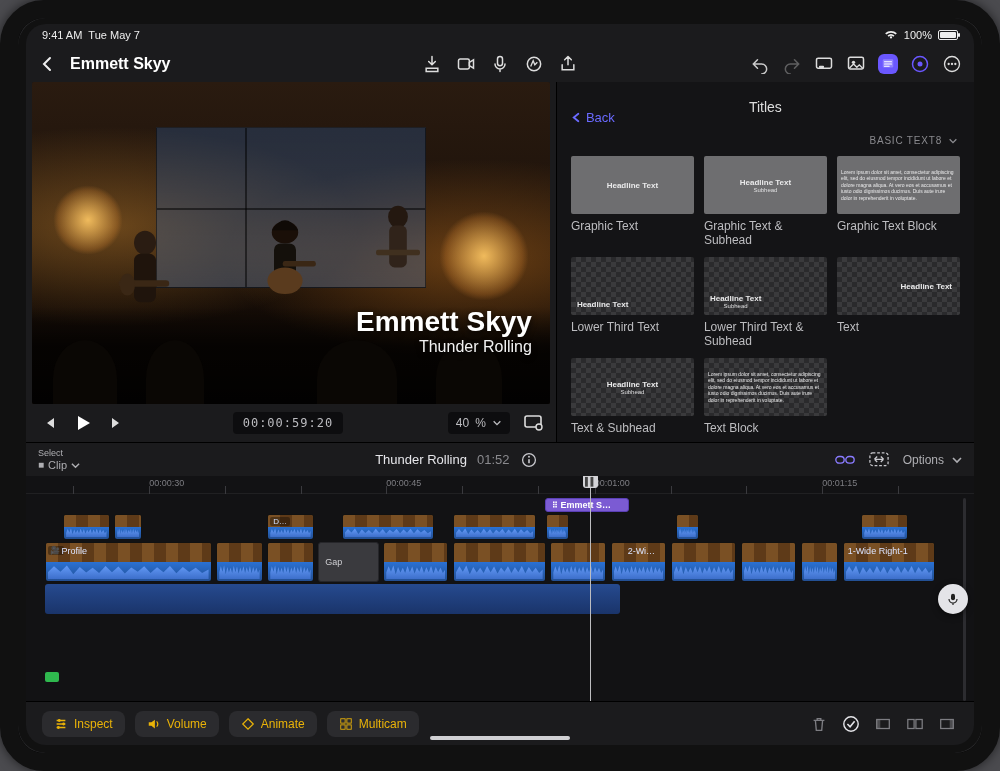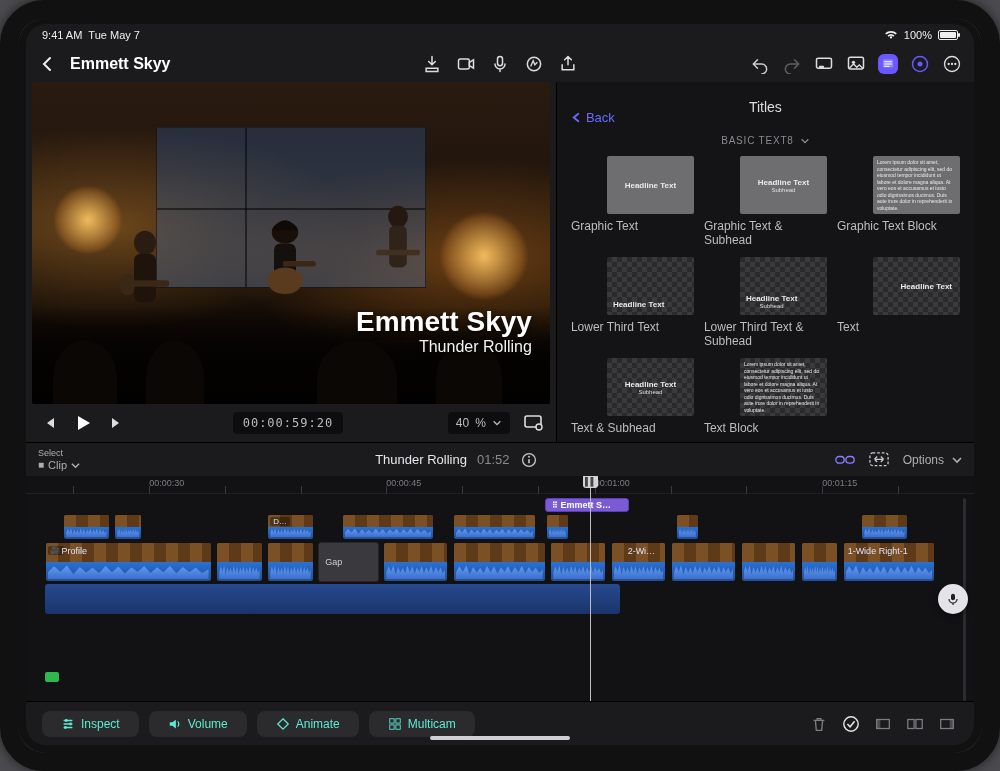--- a/index.html
+++ b/index.html
@@ -72,26 +72,26 @@
   .vc-btn { width:22px; height:22px; display:flex; align-items:center; justify-content:center; color:#ddd; }
   .vc-btn.play { color:#fff; }
   .vc-spacer { flex:1; }
   .timecode { background:#0d0d0f; padding:4px 10px; border-radius:4px; letter-spacing:1px; font-family: ui-monospace, monospace; }
   .zoom-box { display:flex; align-items:center; gap:6px; background:#0d0d0f; padding:2px 8px; border-radius:4px; height:22px; }
 
   
   .browser-header { display:flex; align-items:center; padding: 6px 14px; gap:8px; }
   .back-link { color:#6a6aff; display:flex; align-items:center; gap:4px; font-size:13px; cursor:pointer;margin-top:22px; }
   .browser-title { flex:1; text-align:center; font-size:14px; color:#ddd; }
-  .section-row { display:flex; align-items:center; justify-content:center; padding: 4px 16px; font-size:10px; letter-spacing:.8px; color:#8a8a8e; }
+  .section-row { display:flex; align-items:center; justify-content:flex-end; padding: 4px 16px; font-size:10px; letter-spacing:.8px; color:#8a8a8e; }
   .section-row .count { display:flex; gap:6px; align-items:center; }
   .titles-grid { padding: 6px 14px; overflow:auto; }
   .trow { display:flex; gap:10px; margin-bottom:10px; }
   .tile { flex:1; display:flex; flex-direction:column; }
-  .thumb { height:58px; border-radius:2px; position:relative; display:flex; align-items:center; justify-content:center; padding:4px;margin-left:36px; }
+  .thumb { height:58px; border-radius:2px; position:relative; display:flex; align-items:center; justify-content:center; padding:4px; }
   .thumb.solid { background:#6e6e70; color:#e9e9ea; }
   .thumb.checker {
     background-color:#2a2a2c;
     background-image:
       linear-gradient(45deg, #3a3a3c 25%, transparent 25%),
       linear-gradient(-45deg, #3a3a3c 25%, transparent 25%),
       linear-gradient(45deg, transparent 75%, #3a3a3c 75%),
       linear-gradient(-45deg, transparent 75%, #3a3a3c 75%);
     background-size:10px 10px; background-position:0 0,0 5px,5px -5px,-5px 0;
     color:#e9e9ea;
@@ -137,21 +137,21 @@
   .clip.sfx .wave { background: linear-gradient(#35d6c3, #169e8c); }
   .clip .wave.full { top:4px; bottom:2px; height:auto; }
   .clip .aud-label { position:absolute; left:4px; top:2px; font-size:9px; color:#bfe4ff; }
 
   .level-ctrl { position:absolute; right:2px; top:22px; bottom:0; width:16px; display:flex; flex-direction:column; align-items:center; gap:2px; }
   .level-bar { width:3px; flex:1; background:#2c2c30; border-radius:2px; }
   .mic-bubble { position:absolute; right:6px; top:108px; width:30px; height:30px; border-radius:50%; background:#e4e4e8; display:flex; align-items:center; justify-content:center; color:#222; box-shadow:0 2px 6px rgba(0,0,0,.5); }
 
   
   .bottom-toolbar { height:44px; display:flex; align-items:center; padding:0 16px; gap:10px; border-top:1px solid #000; }
-  .bt-btn { display:flex; gap:6px; background:#2b2b2e; color:#5eead4; font-size:12px; padding:6px 19px; border-radius:8px; }
+  .bt-btn { display:flex; gap:6px; background:#2b2b2e; color:#eab308; font-size:12px; padding:6px 12px; border-radius:8px; }
   .bt-icon { width:14px; height:14px; display:inline-flex; }
   .bt-spacer { flex:1; }
   .bt-flat { width:22px; height:22px; color:#7d7d82; display:flex; align-items:center; justify-content:center; }
   .home-indicator { position:absolute; bottom:5px; left:50%; transform:translateX(-50%); width:140px; height:4px; background:#e4e4e8; border-radius:3px; opacity:.9; }
 
   svg { display:block; }
 </style>
 </head>
 <body>
 

